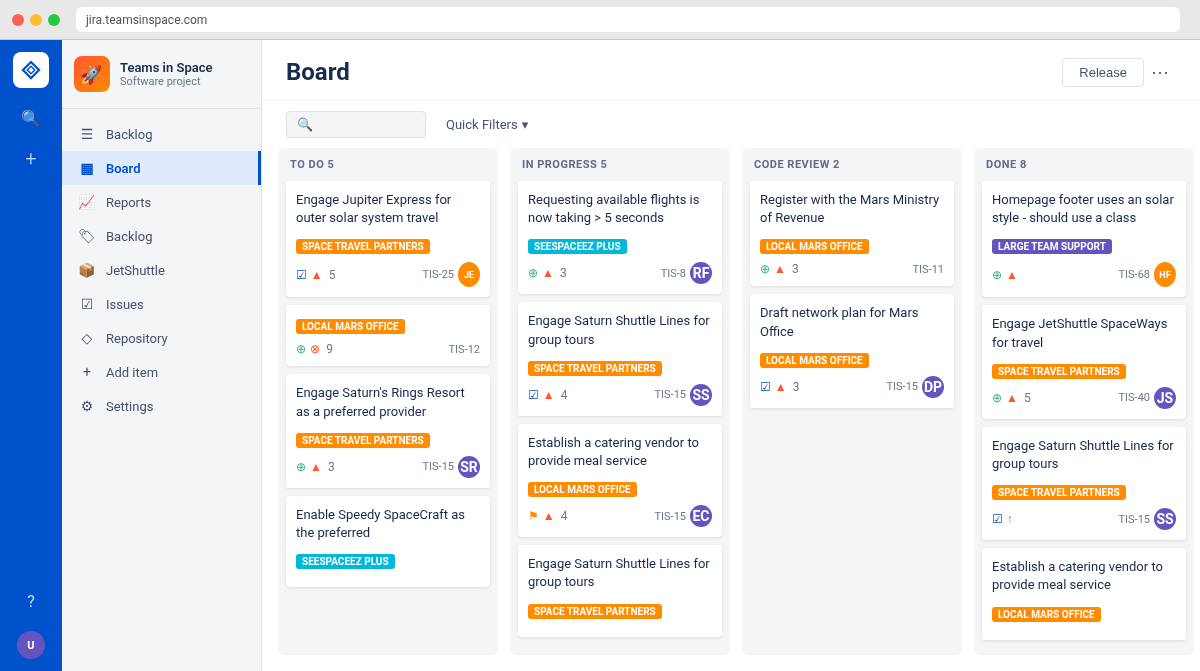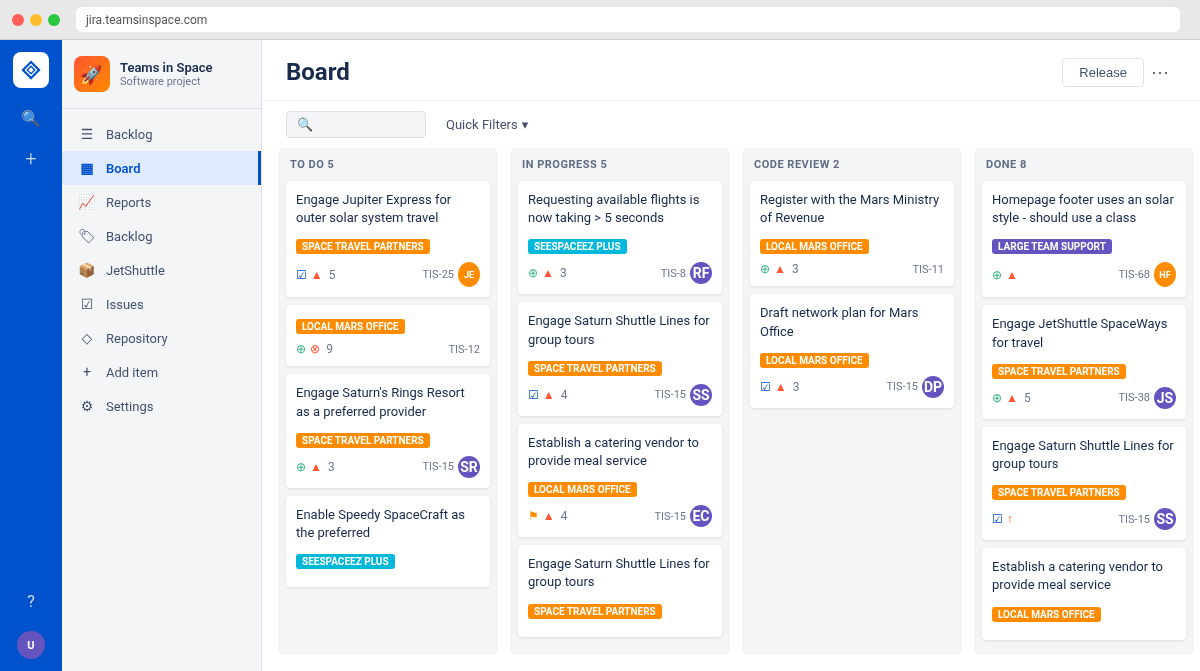--- a/index.html
+++ b/index.html
@@ -555,21 +555,21 @@
               </div>
             </div>
 
             <div class="card">
               <div class="card-title">Engage JetShuttle SpaceWays for travel</div>
               <div class="card-label label-orange">SPACE TRAVEL PARTNERS</div>
               <div class="card-footer">
                 <span class="icon-plus">⊕</span>
                 <span class="icon-arrow-up">▲</span>
                 <span class="card-count">5</span>
-                <span class="card-id">TIS-38</span>
+                <span class="card-id">TIS-40</span>
                 <div class="card-avatar">JS</div>
               </div>
             </div>
 
             <div class="card">
               <div class="card-title">Engage Saturn Shuttle Lines for group tours</div>
               <div class="card-label label-orange">SPACE TRAVEL PARTNERS</div>
               <div class="card-footer">
                 <span class="icon-check">☑</span>
                 <span style="color:#ff5630;font-size:12px;">↑</span>

